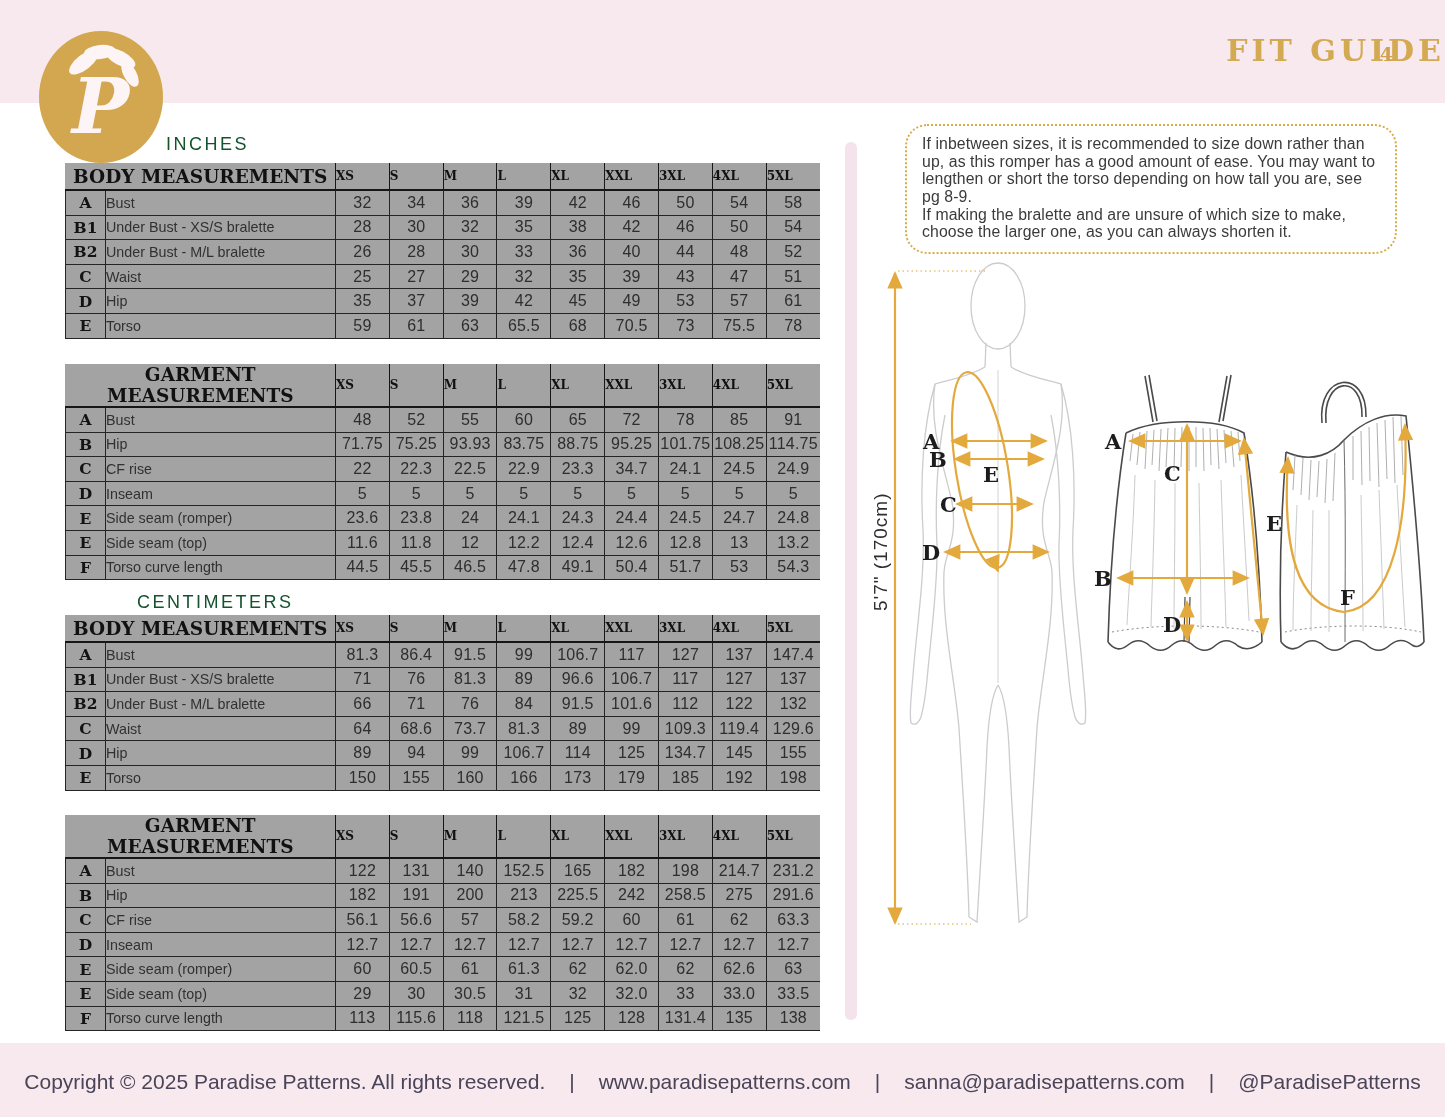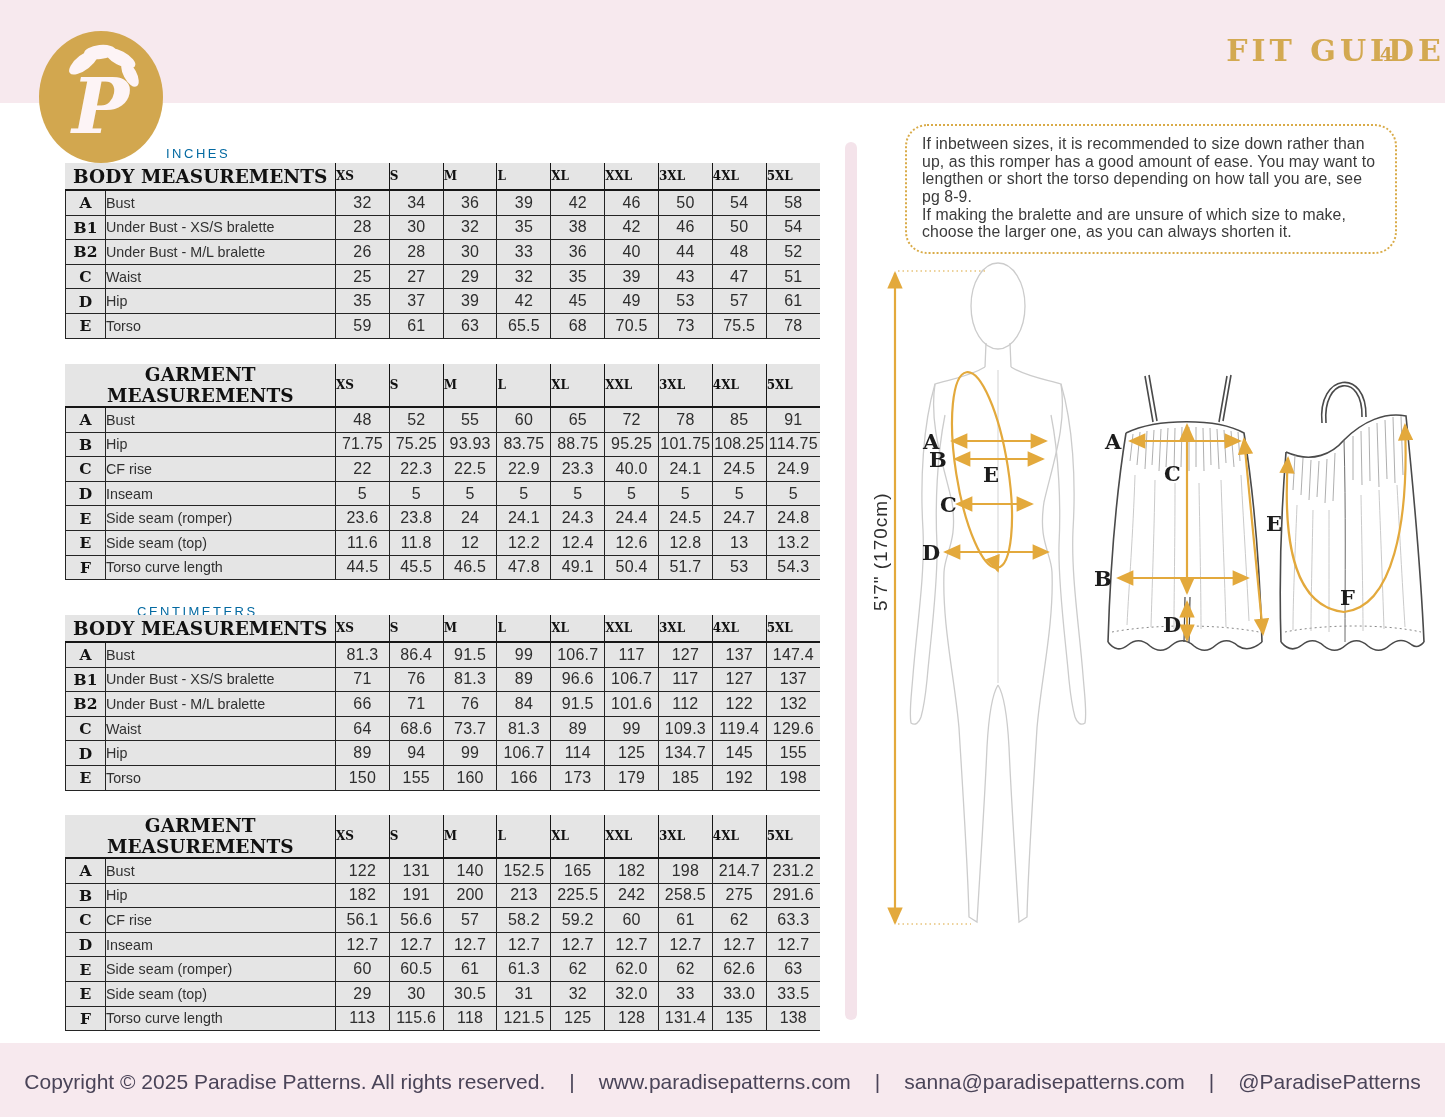--- a/index.html
+++ b/index.html
@@ -13,27 +13,27 @@
 
   
   .logo{position:absolute;left:38px;top:30px;width:126px;height:134px;}
   .title{position:absolute;left:0;right:0;top:33px;text-align:right;
          font-family:"DejaVu Serif",serif;font-weight:bold;font-size:30px;
          letter-spacing:4px;color:#d3a951;}
   .pagenum{position:absolute;right:52px;top:43px;font-family:"DejaVu Serif",serif;
            font-weight:bold;font-size:19px;color:#cfa34c;}
 
   
-  .unit-label{position:absolute;font-size:13px;letter-spacing:2.5px;color:#0369a1;margin-top:12px;}
+  .unit-label{position:absolute;font-size:18px;letter-spacing:2.5px;color:#14532d;}
   #unit-inches{left:166px;top:134px;}
   #unit-cm{left:137px;top:592px;}
 
   
   table.meas{position:absolute;width:755px;border-collapse:collapse;
-             table-layout:fixed;background:#e5e5e5;}
+             table-layout:fixed;background:#a3a3a3;}
   #tbl-ib{left:65px;top:163px;}
   #tbl-ig{left:65px;top:364px;}
   #tbl-cb{left:65px;top:615px;}
   #tbl-cg{left:65px;top:815px;}
   table.meas thead th{border-bottom:2.6px solid #161616;height:26px;padding:0;}
   th.t-title{font-family:"DejaVu Serif",serif;font-weight:bold;font-size:18.5px;
              color:#111;text-align:center;letter-spacing:0px;}
   th.t-size{font-family:"DejaVu Serif",serif;font-weight:bold;font-size:12px;
             color:#111;border-left:1.5px solid #161616;text-align:left;}
   table.meas tbody td{border-top:1.4px solid #242424;height:23.6px;padding:0;}
@@ -255,21 +255,21 @@
           <td class="t-num">114.75</td>
         </tr>
         <tr>
           <td class="t-letter">C</td>
           <td class="t-label">CF rise</td>
           <td class="t-num">22</td>
           <td class="t-num">22.3</td>
           <td class="t-num">22.5</td>
           <td class="t-num">22.9</td>
           <td class="t-num">23.3</td>
-          <td class="t-num">40.0</td>
+          <td class="t-num">34.7</td>
           <td class="t-num">24.1</td>
           <td class="t-num">24.5</td>
           <td class="t-num">24.9</td>
         </tr>
         <tr>
           <td class="t-letter">D</td>
           <td class="t-label">Inseam</td>
           <td class="t-num">5</td>
           <td class="t-num">5</td>
           <td class="t-num">5</td>

